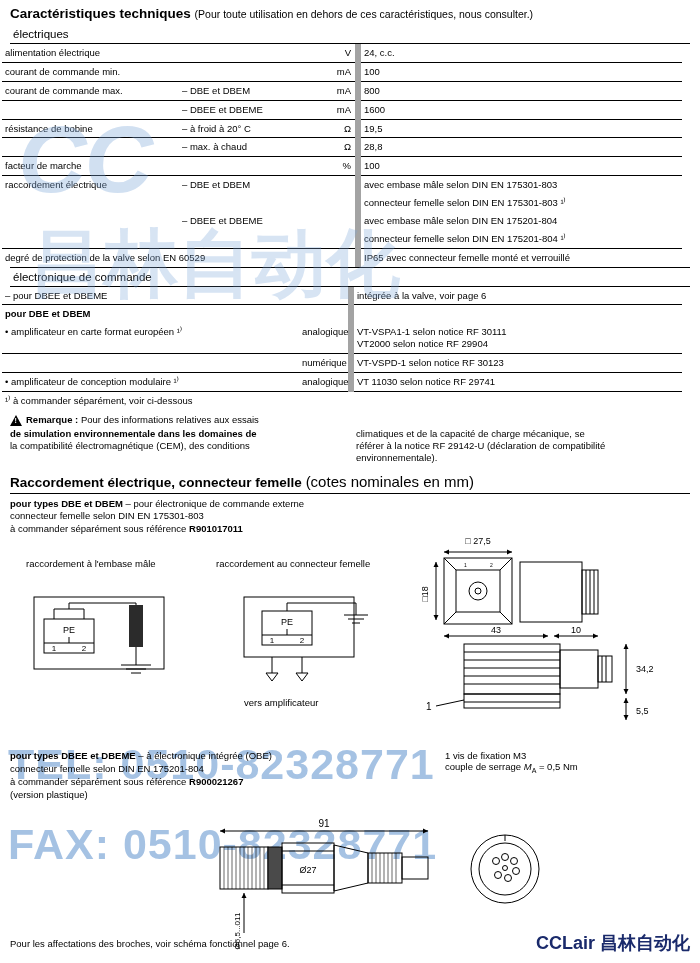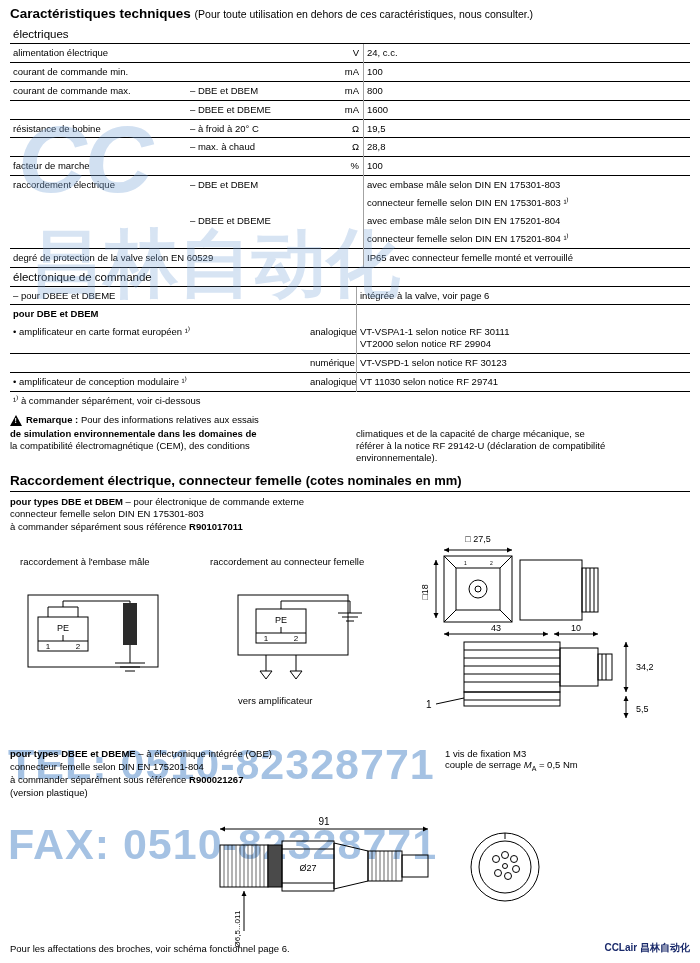--- a/index.html
+++ b/index.html
@@ -68,35 +68,35 @@
     font-size: 10.5px;
     font-weight: normal;
   }
   .sec-title {
     font-size: 11.5px;
     padding: 3px 0 3px 3px;
   }
   
   table.spec {
     width: 680px;
-    margin: 0 10px;
+    margin: 0 2px;
     border-collapse: collapse;
     table-layout: fixed;
   }
   table.spec td {
     border-top: 1px solid #000;
     padding: 3px 4px 3px 3px;
     vertical-align: top;
     font-size: 9.5px;
     line-height: 1.25;
   }
   td.c1 { width: 170px; }
   td.c2 { width: 120px; }
   td.c3 { width: 42px; }
-  td.c4 { border-left: 1px solid #a3a3a3; padding-left: 6px; }
+  td.c4 { border-left: 6px solid #a3a3a3; padding-left: 6px; }
   .nb { border-top: none !important; }
   .bold { font-weight: bold; }
   
   .remark {
     display: flex;
     align-items: center;
     gap: 4px;
   }
   .tri {
     display: inline-block;
@@ -126,35 +126,35 @@
     gap: 16px;
     margin-top: 2px;
   }
   .fn-cols > div { width: 330px; line-height: 1.3; }
   
   .h2 {
     margin: 8px 10px 2px 10px;
     font-size: 13.5px;
     font-weight: bold;
   }
-  .h2 .sub { font-size: 13px; font-weight: bold; }
+  .h2 .sub { font-size: 15px; font-weight: normal; }
   .txtblock { margin: 4px 10px 0 10px; line-height: 1.35; font-size: 9.5px; }
   
   .diagram-area { position: relative; }
   .cap { font-size: 9.5px; }
   .footer {
     position: absolute;
     left: 0; right: 0; bottom: 8px;
     padding: 0 10px;
     display: flex;
     justify-content: space-between;
     align-items: center;
     font-size: 9.5px;
   }
-  .brand { font-size: 10px; font-weight: bold; color: #1a2a6b; }
+  .brand { font-size: 18px; font-weight: bold; color: #1a2a6b; }
   .brand .cn { color: #1a2a6b; }
   svg { display: block; }
 </style>
 </head>
 <body>
 
 <div class="page">
 
   <div class="wm wm-cc">CC</div>
   <div class="wm wm-cn">昌林自动化</div>
@@ -318,21 +318,21 @@
       <span>– pour électronique de commande externe</span>
     </div>
     <div>connecteur femelle selon DIN EN 175301-803</div>
     <div>
       <span>à commander séparément sous référence </span><span class="bold">R901017011</span>
     </div>
   </div>
 
   <div class="diagram-area" style="height:210px;">
 
-    <div style="position:absolute;left:20px;top:22px;width:400px;">
+    <div style="position:absolute;left:26px;top:22px;width:400px;">
       <div style="display:flex;">
         <div style="width:190px;" class="cap">raccordement à l'embase mâle</div>
         <div style="width:210px;" class="cap">raccordement au connecteur  femelle</div>
       </div>
       <svg width="400" height="140" viewBox="0 0 400 140">
 
         <rect x="8" y="28" width="130" height="72" fill="none" stroke="#000" stroke-width="1"></rect>
         <rect x="18" y="50" width="50" height="34" fill="none" stroke="#000" stroke-width="1"></rect>
         <text x="43" y="64" font-size="9" text-anchor="middle" font-family="Liberation Sans, sans-serif">PE</text>
         <line x1="43" y1="68" x2="43" y2="74" stroke="#000"></line>

